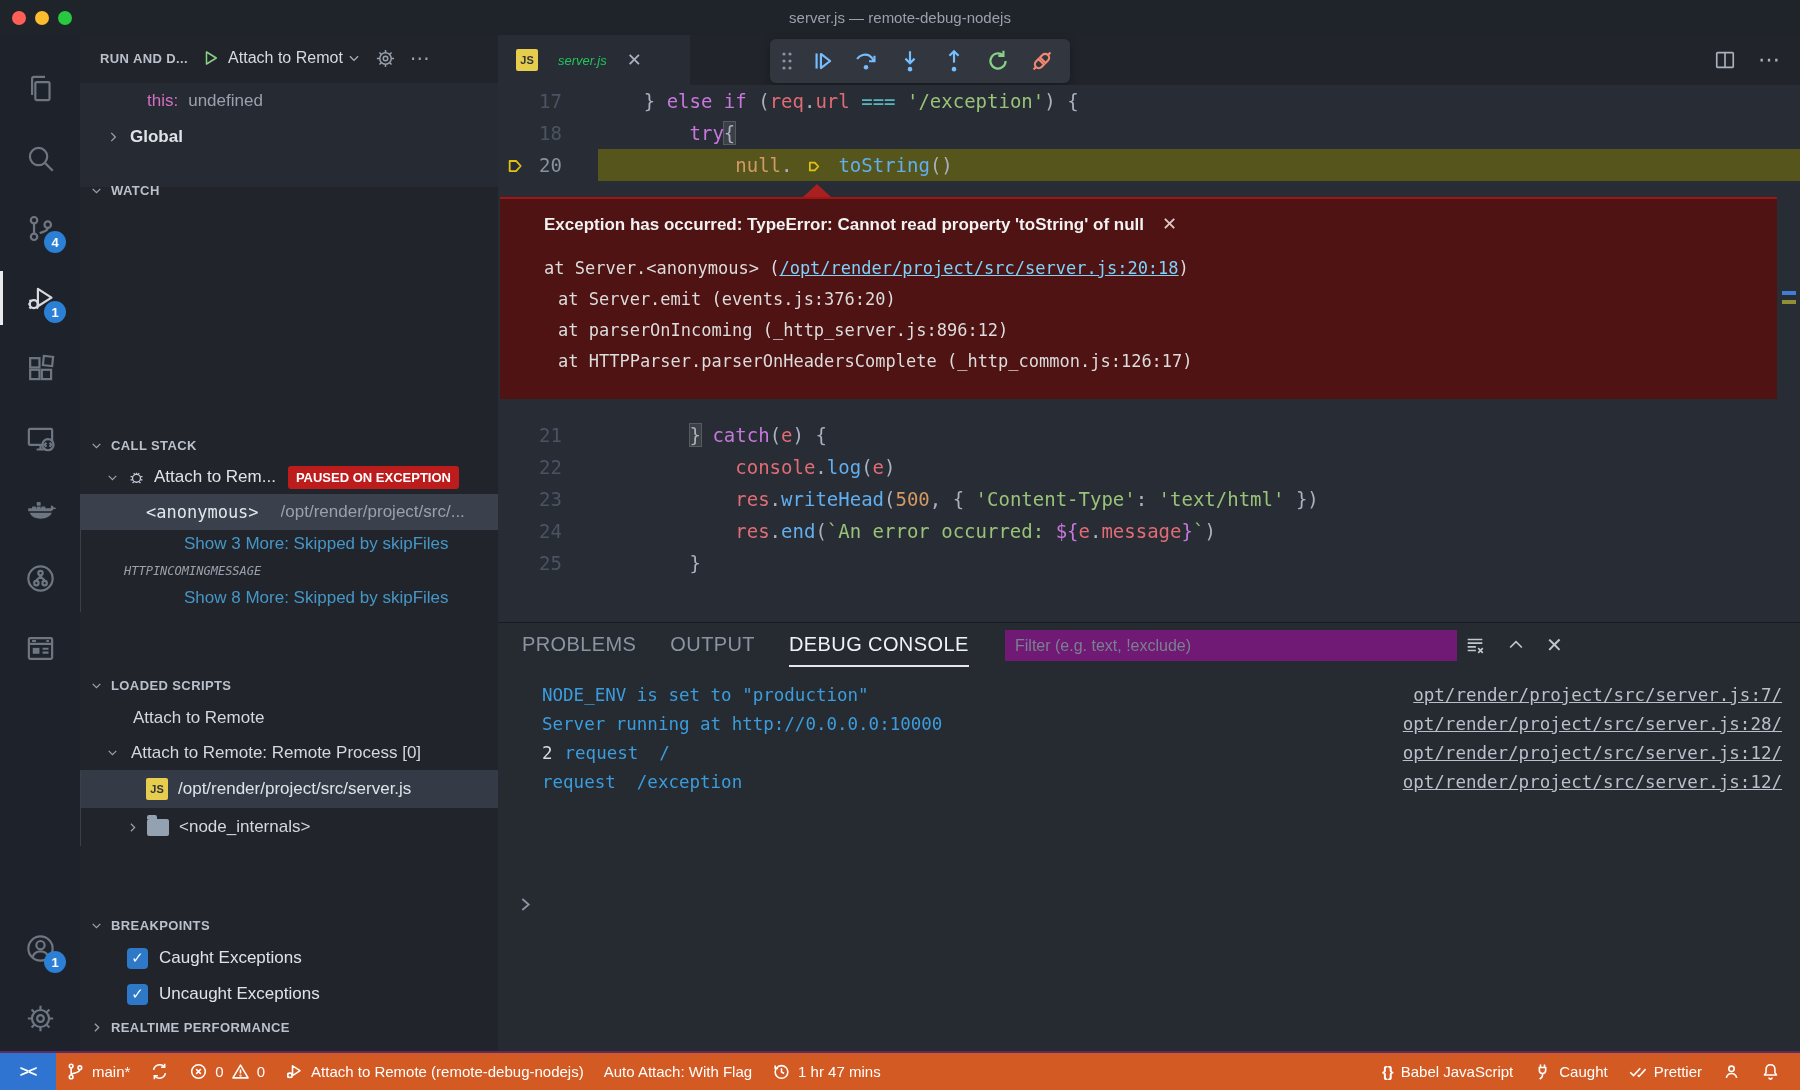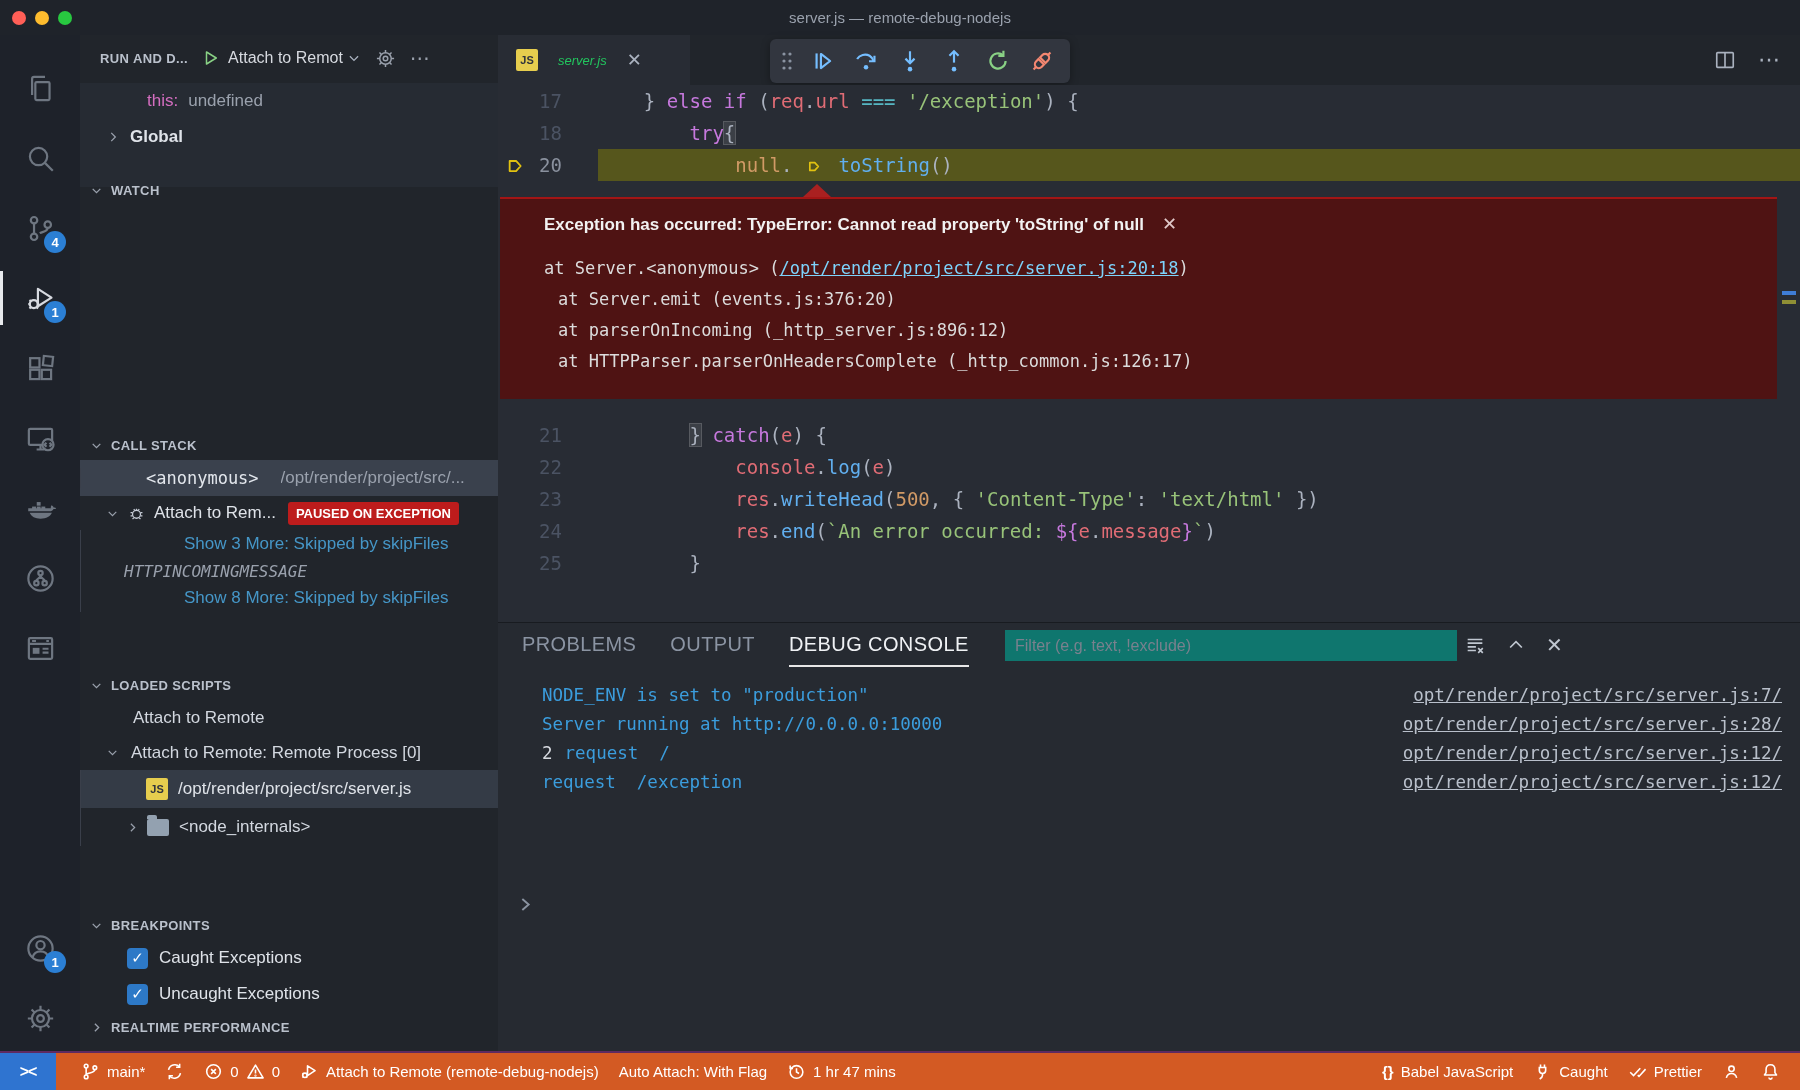--- a/index.html
+++ b/index.html
@@ -92,39 +92,39 @@
   .ruler .mk { position:absolute; left:0; width:14px; height:4px; }
 
   
   .panel { position:absolute; left:0; top:587px; width:1302px; height:431px; background:#262a31;
     border-top:1px solid #181b20; }
   .panel-tabs { position:relative; height:44px; display:flex; align-items:center; padding-left:24px; gap:34px; }
   .ptab { font-size:20px; letter-spacing:.4px; color:#8b94a3; cursor:pointer; height:44px; display:flex;
     align-items:center; border-bottom:2px solid transparent; }
   .ptab.active { color:#f0f2f5; border-bottom-color:#e7e7e7; }
   .ptab-more { color:#aab2bf; cursor:pointer; margin-left:4px; }
-  .filter { position:absolute; left:507px; top:7px; width:452px; height:31px; background:#0f766e; border:none;
+  .filter { position:absolute; left:507px; top:7px; width:452px; height:31px; background:#701a75; border:none;
     color:#c6ccd6; font-size:16px; padding:0 10px; outline:none; }
   .filter::placeholder { color:#79818e; }
   .panel-actions { position:absolute; left:966px; top:0; height:44px; display:flex; align-items:center; gap:20px; color:#c0c7d1; }
   .console { padding:14px 18px 0 44px; }
   .crow { display:flex; justify-content:space-between; height:29px; line-height:29px;
     font-family:"DejaVu Sans Mono", monospace; font-size:17.5px; white-space:pre; }
   .crow .ctext { color:#3b9ddd; }
   .crow .ccount { color:#d7dae0; margin-right:12px; }
   .crow .clink { color:#b9c0cb; text-decoration:underline; cursor:pointer; }
   .prompt { position:absolute; left:18px; top:272px; color:#8a93a1; }
 
   
   .purple-line { position:absolute; left:0; top:1051px; width:1800px; height:2px; background:#5e2a60; }
   .statusbar { position:absolute; left:0; top:1053px; width:1800px; height:37px; background:#d35a23;
     display:flex; align-items:center; color:#fff; font-size:15px; }
   .remote-ind { width:56px; height:37px; background:#2f74d0; display:flex; align-items:center; justify-content:center;
     font-weight:bold; cursor:pointer; flex:none; font-size:16px; letter-spacing:-1px; }
-  .sb-left { display:flex; align-items:center; height:37px; flex:1;padding-left:15px; }
+  .sb-left { display:flex; align-items:center; height:37px; flex:1; }
   .sb-right { display:flex; align-items:center; height:37px; padding-right:10px; }
   .st-item { display:flex; align-items:center; gap:7px; padding:0 10px; height:37px; cursor:pointer; white-space:nowrap; }
   .st-item svg { flex:none; }
 </style>
 </head>
 <body>
 
 <div class="titlebar">
   <div class="lights">
     <div class="light" style="background:#ff5f57"></div>
@@ -279,46 +279,46 @@
   </div>
 
   <div style="position:absolute; top:395px; width:418px">
     <div class="sec-head">
       <span class="chev">
           <svg width="13" height="13" viewBox="0 0 24 24">
             <path d="M5 9l7 7 7-7" fill="none" stroke="currentColor" stroke-width="2.4"></path>
           </svg>
         </span>
       <span>CALL STACK</span>
-    </div>
-    <div class="row sel-row" style="height:36px">
-      <span style="width:38px" class="guide">&nbsp;</span>
-      <span style="margin-left:28px; font-family:'DejaVu Sans Mono', monospace">&lt;anonymous&gt;</span>
-      <span class="dim" style="margin-left:22px; overflow:hidden; text-overflow:ellipsis; max-width:212px">/opt/render/project/src/...</span>
     </div>
     <div class="row" style="padding-left:26px; height:34px">
       <svg width="13" height="13" viewBox="0 0 24 24" style="margin-right:8px">
           <path d="M5 9l7 7 7-7" fill="none" stroke="#9aa1ad" stroke-width="2.2"></path>
         </svg>
       <span style="display:flex; margin-right:8px">
         <svg width="19" height="19" viewBox="0 0 24 24" fill="none" stroke="#c6ccd6" stroke-width="1.6">
           <circle cx="12" cy="13" r="5"></circle>
             <path d="M12 8V6M8.5 6.5L10 8M15.5 6.5L14 8M7 11H4.5M7 15H4.5M17 11h2.5M17 15h2.5M8.5 17.5L7 19M15.5 17.5L17 19"></path>
         </svg>
       </span>
       <span style="color:#dfe3e9">Attach to Rem...</span>
       <span class="badge-red">PAUSED ON EXCEPTION</span>
     </div>
+    <div class="row sel-row" style="height:36px">
+      <span style="width:38px" class="guide">&nbsp;</span>
+      <span style="margin-left:28px; font-family:'DejaVu Sans Mono', monospace">&lt;anonymous&gt;</span>
+      <span class="dim" style="margin-left:22px; overflow:hidden; text-overflow:ellipsis; max-width:212px">/opt/render/project/src/...</span>
+    </div>
     <div class="row" style="height:28px">
       <span style="width:38px; align-self:stretch" class="guide">&nbsp;</span>
       <span class="link-blue" style="margin-left:66px">Show 3 More: Skipped by skipFiles</span>
     </div>
     <div class="row" style="height:26px">
       <span style="width:38px; align-self:stretch" class="guide">&nbsp;</span>
-      <span class="dim" style="margin-left:6px; font-style:italic; font-family:'DejaVu Sans Mono', monospace; font-size:16px">HTTPINCOMINGMESSAGE</span>
+      <span class="dim" style="margin-left:6px; font-style:italic; font-family:'DejaVu Sans Mono', monospace; font-size:12px">HTTPINCOMINGMESSAGE</span>
     </div>
     <div class="row" style="height:28px">
       <span style="width:38px; align-self:stretch" class="guide">&nbsp;</span>
       <span class="link-blue" style="margin-left:66px">Show 8 More: Skipped by skipFiles</span>
     </div>
   </div>
 
   <div style="position:absolute; top:635px; width:418px">
     <div class="sec-head">
       <span class="chev">

